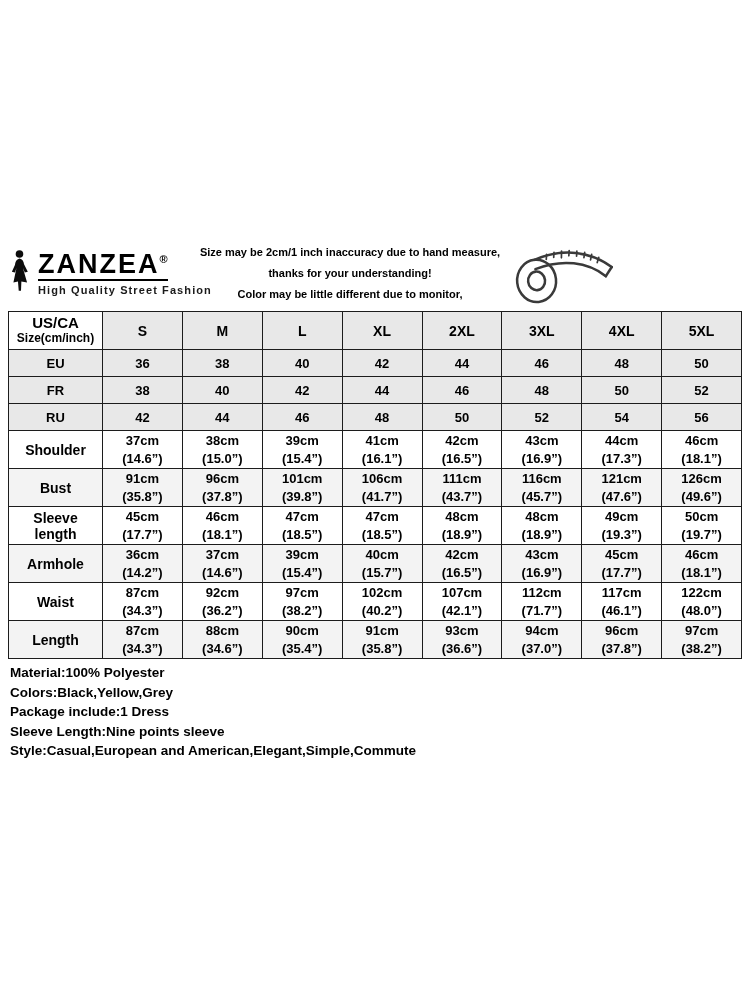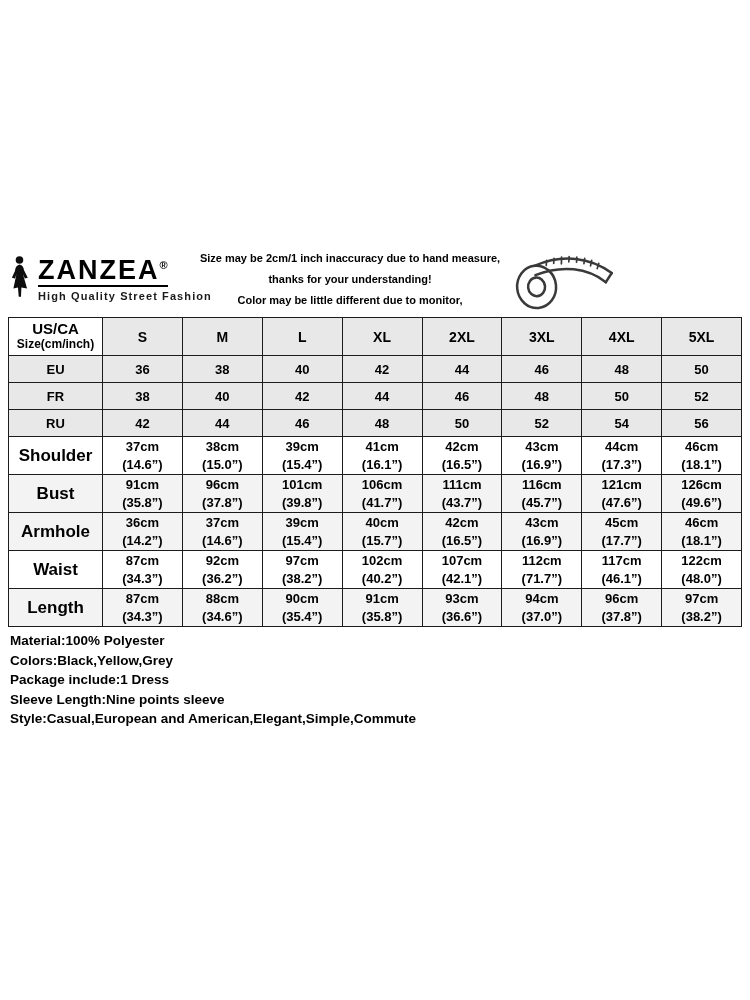--- a/index.html
+++ b/index.html
@@ -4,21 +4,21 @@
 <style>
   html, body { margin: 0; padding: 0; }
   body {
     width: 750px; height: 1000px;
     background: #ffffff;
     position: relative;
     overflow: hidden;
     font-family: "Liberation Sans", sans-serif;
     color: #000;
   }
-  .sheet { position: absolute; left: 8px; top: 247px; width: 616px; }
+  .sheet { position: absolute; left: 8px; top: 241px; width: 616px; }
 
   
   .header-bar { display: flex; align-items: center; height: 64px; margin-bottom: 6px; }
   .brand { display: flex; align-items: center; width: 190px; flex: 0 0 auto; }
   .brand-figure { margin-right: 4px; flex: 0 0 auto; }
   .brand-text { display: inline-block; }
   .brand-name {
     font-size: 27px; font-weight: bold; letter-spacing: 2px;
     border-bottom: 2px solid #000; padding-bottom: 1px; line-height: 1;
     display: inline-block; white-space: nowrap;
@@ -46,21 +46,21 @@
   }
   tr.header-row { height: 38px; }
   th.corner { background: #ffffff; }
   .corner-line1 { font-size: 15px; line-height: 16px; }
   .corner-line2 { font-size: 12px; line-height: 15px; }
   th.sizehead { background: #e8e8e8; font-size: 14px; }
   tr.region { height: 27px; background: #e8e8e8; }
   tr.region th, tr.region td { font-size: 13px; }
   tr.measure { height: 38px; background: #ffffff; }
   tr.measure.alt { background: #f3f3f3; }
-  th.rowlabel { font-size: 17px; }
+  th.rowlabel { font-size: 14px; }
   td.mval { font-size: 13px; line-height: 18px; white-space: pre-line; }
   td.rval { font-size: 13px; margin-left: 43px; }
 
   
   .notes { margin-top: 4px; padding-left: 2px; }
   .note { font-size: 13.5px; font-weight: bold; line-height: 19.5px; }
 </style>
 </head>
 <body>
 
@@ -195,20 +195,39 @@
 (41.7”)</td>
           <td class="mval">111cm
 (43.7”)</td>
           <td class="mval">116cm
 (45.7”)</td>
           <td class="mval">121cm
 (47.6”)</td>
           <td class="mval">126cm
 (49.6”)</td>
         </tr>
+        <tr class="measure">
+          <th class="rowlabel">Sleeve length</th>
+          <td class="mval">45cm
+(17.7”)</td>
+          <td class="mval">46cm
+(18.1”)</td>
+          <td class="mval">47cm
+(18.5”)</td>
+          <td class="mval">47cm
+(18.5”)</td>
+          <td class="mval">48cm
+(18.9”)</td>
+          <td class="mval">48cm
+(18.9”)</td>
+          <td class="mval">49cm
+(19.3”)</td>
+          <td class="mval">50cm
+(19.7”)</td>
+        </tr>
         <tr class="measure alt">
           <th class="rowlabel">Armhole</th>
           <td class="mval">36cm
 (14.2”)</td>
           <td class="mval">37cm
 (14.6”)</td>
           <td class="mval">39cm
 (15.4”)</td>
           <td class="mval">40cm
 (15.7”)</td>

